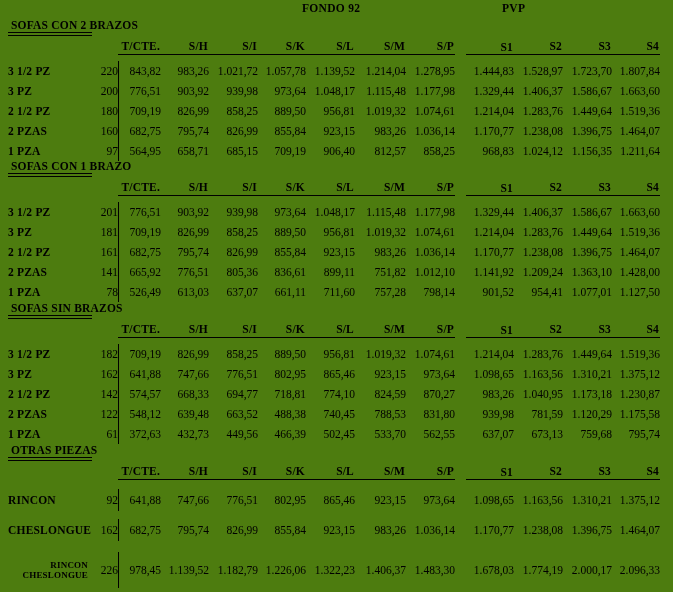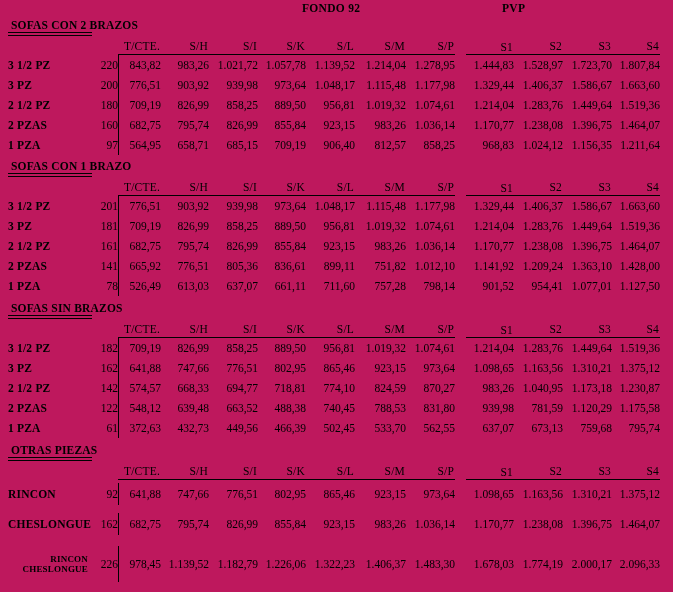--- a/index.html
+++ b/index.html
@@ -1,37 +1,37 @@
 <!DOCTYPE html>
 <html><head>
 <meta charset="utf-8">
 <style>
   html,body { margin:0; padding:0; background:#fff; }
   body { font-family:"Liberation Serif","DejaVu Serif",serif; color:#000; }
   #page {
-    position:relative; width:673px; height:592px; background:#be185d; overflow:hidden;
+    position:relative; width:673px; height:592px; background:#4d7c0f; overflow:hidden;
   }
   .gh { position:absolute; top:2px; font-size:11.5px; font-weight:bold; letter-spacing:.3px; }
   .section { position:absolute; left:8px; }
   .stitle {
     width:84px; height:13px; border-bottom:4px double #000;
     font-size:11.5px; font-weight:bold; line-height:13px; white-space:nowrap;
   }
   .stitle span { padding-left:3px; letter-spacing:.2px; }
   table { border-collapse:collapse; table-layout:fixed; width:652px; }
   table.head th {
-    font-size:11.5px; font-weight:normal; text-align:right; vertical-align:bottom;
+    font-size:11.5px; font-weight:bold; text-align:right; vertical-align:bottom;
     height:16px; padding:0 1px 2px 0; border-bottom:1px solid #000; letter-spacing:.2px;margin-left:8px;
   }
   table.head th.blank { border-bottom:none; }
   table.head th.gap {
     border-bottom:none;
     background:linear-gradient(#000,#000) bottom right / calc(100% - 11px) 1px no-repeat;
   }
-  table.body { margin-top:0;padding-left:32px; }
+  table.body { margin-top:6px;padding-left:32px; }
   table.body td { font-size:11.5px; padding:0; vertical-align:middle; }
   td.lab { text-align:left; padding-left:5px; font-weight:bold; letter-spacing:.2px; }
   td.lab.stk { text-align:right; padding-right:2px; font-size:9px; line-height:10px; }
   td.num { text-align:right; padding-right:6px; }
   td.val { text-align:right; padding-right:1px; }
   td.vb { position:relative; }
   td.vb::before {
     content:""; position:absolute; left:0; top:50%; transform:translateY(-50%);
     width:1px; height:var(--bh,100%); background:#000;
   }

